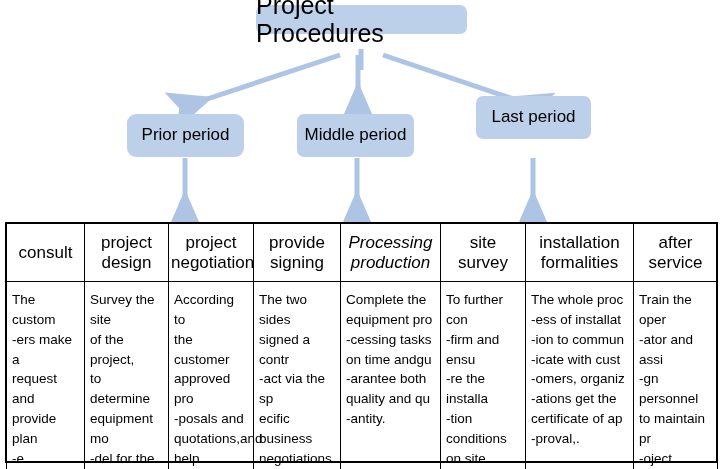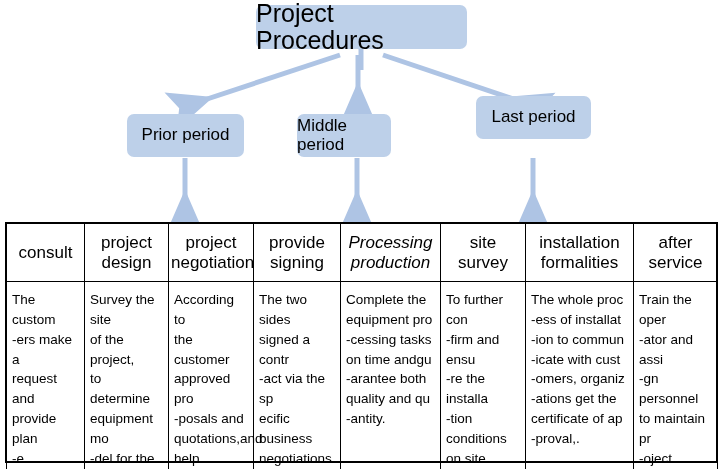--- a/index.html
+++ b/index.html
@@ -25,29 +25,29 @@
     align-items: center;
     justify-content: center;
     box-sizing: border-box;
     color: #000;
     line-height: 1.1;
   }
   #title-box {
     left: 256px;
     top: 5px;
     width: 211px;
-    height: 44px;
+    height: 29px;
     font-size: 25px;
   }
   .period-box {
     height: 43px;
     font-size: 17px;
   }
-  #period-box-0 { left: 127px; top: 114px; width: 117px; }
-  #period-box-1 { left: 297px; top: 114px; width: 94px; }
+  #period-box-0 { left: 127px; top: 114px; width: 117px; border-radius: 9px; }
+  #period-box-1 { left: 297px; top: 114px; width: 117px; }
   #period-box-2 { left: 476px; top: 96px; width: 115px; }
 
   
   #arrow-layer {
     position: absolute;
     left: 0;
     top: 0;
     width: 723px;
     height: 469px;
     pointer-events: none;

